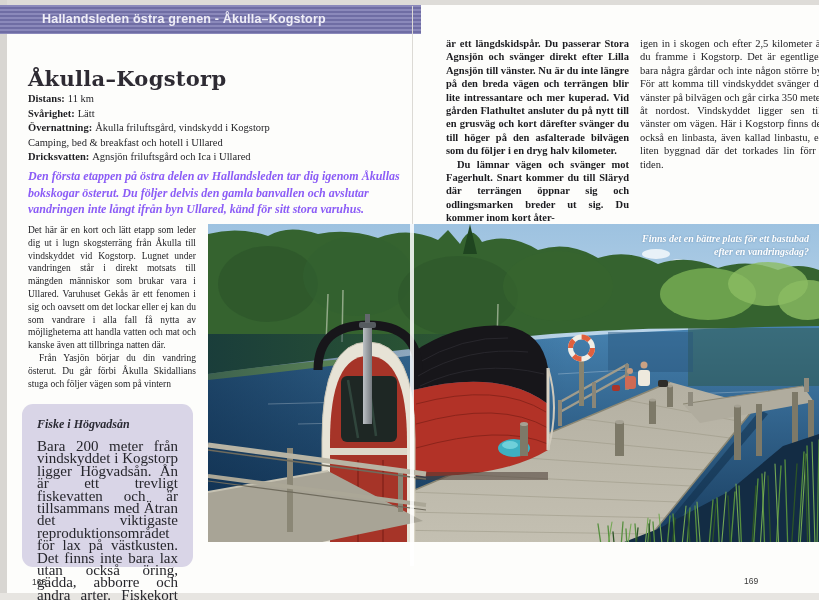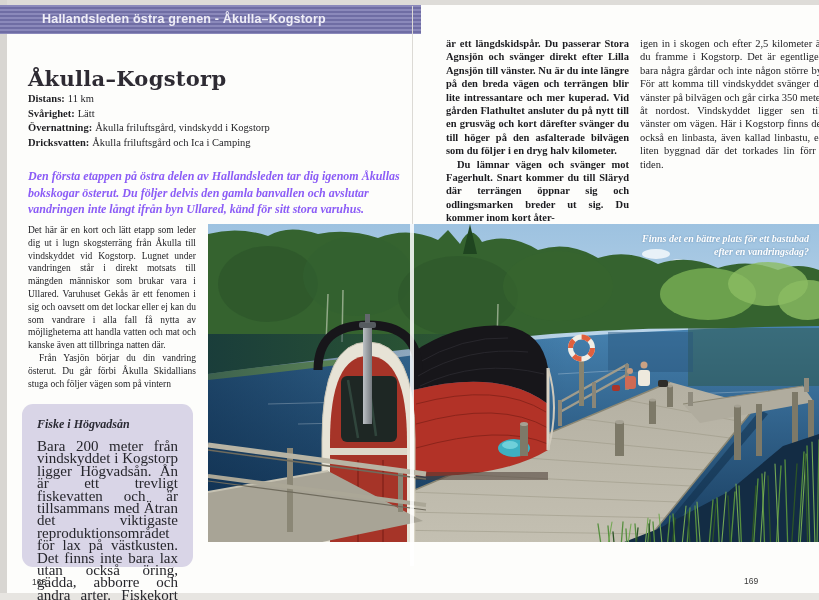--- a/index.html
+++ b/index.html
@@ -65,21 +65,22 @@
   <header class="abs chapter-bar">
     <span>Hallandsleden östra grenen - Åkulla–Kogstorp</span>
   </header>
 
   <h1 class="abs title">Åkulla–Kogstorp</h1>
 
   <div class="abs facts">
     <div class="fact-row"><b>Distans:</b><span>11 km</span></div>
     <div class="fact-row"><b>Svårighet:</b><span>Lätt</span></div>
     <div class="fact-row"><b>Övernattning:</b><span>Åkulla friluftsgård, vindskydd i Kogstorp</span></div>
-    <div class="fact-row"><b>Dricksvatten:</b><span>Åkulla friluftsgård och Ica i Camping</span></div>
+    <div class="fact-row"><b></b><span>Camping, bed &amp; breakfast och hotell i Ullared</span></div>
+    <div class="fact-row"><b>Dricksvatten:</b><span>Agnsjön friluftsgård och Ica i Ullared</span></div>
   </div>
 
   <p class="abs intro">Den första etappen på östra delen av Hallandsleden tar dig igenom Åkullas bokskogar österut. Du följer delvis den gamla banvallen och avslutar vandringen inte långt ifrån byn Ullared, känd för sitt stora varuhus.</p>
 
   <div class="abs body-col">
     <p>Det här är en kort och lätt etapp som leder dig ut i lugn skogsterräng från Åkulla till vindskyddet vid Kogstorp. Lugnet under vandringen står i direkt motsats till mängden människor som brukar vara i Ullared. Varuhuset Gekås är ett fenomen i sig och oavsett om det lockar eller ej kan du som vandrare i alla fall få nytta av möjligheterna att handla vatten och mat och kanske även att tillbringa natten där.</p>
     <p class="indent">Från Yasjön börjar du din vandring österut. Du går förbi Åkulla Skidallians stuga och följer vägen som på vintern</p>
   </div>
 
   <aside class="abs info-box">

